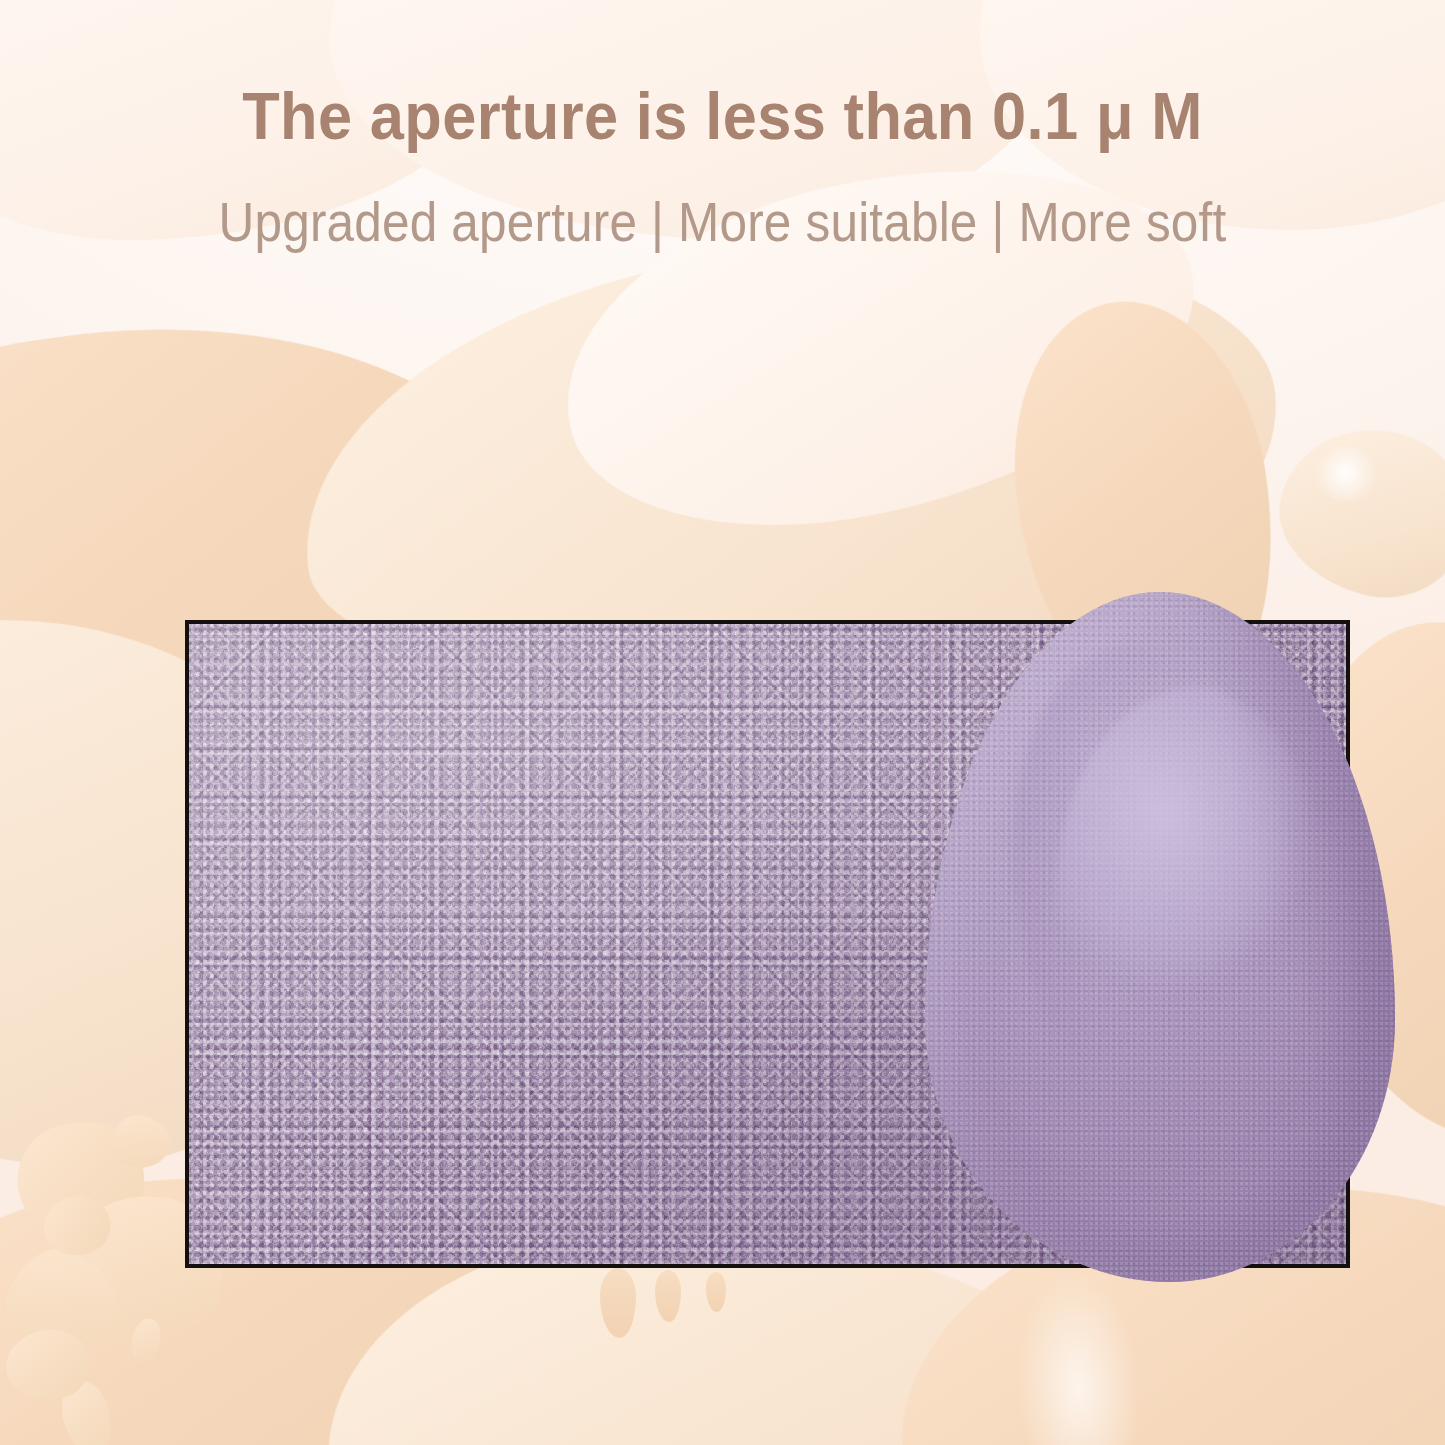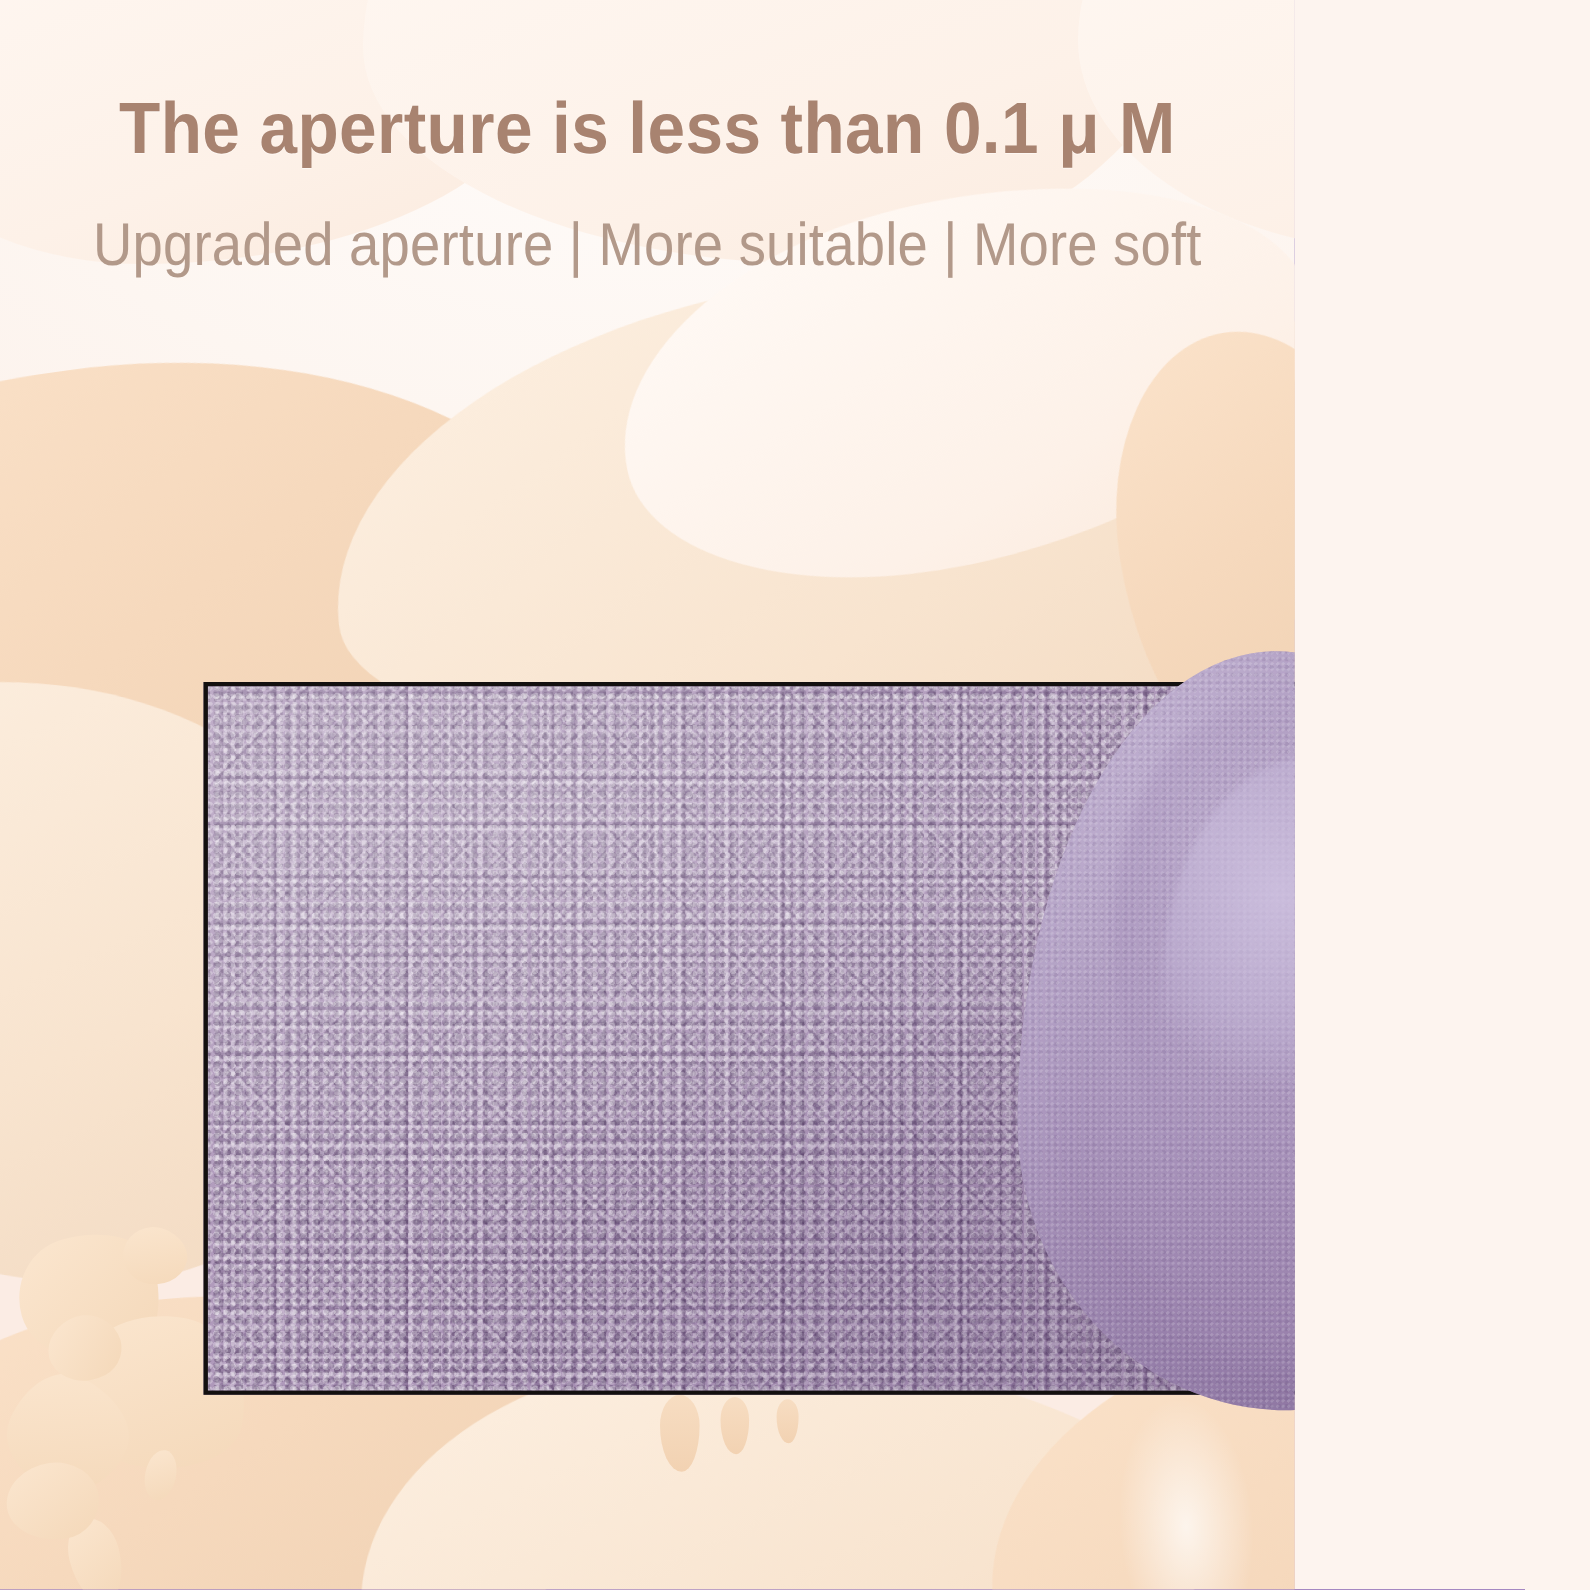--- a/index.html
+++ b/index.html
@@ -1,21 +1,21 @@
 <!DOCTYPE html>
 <html><head>
 <meta charset="utf-8">
 <style>
   html,body{margin:0;padding:0;}
   body{
     width:1445px;height:1445px;overflow:hidden;
     font-family:"Liberation Sans",sans-serif;
     background:#fdf4ef;
   }
-  #stage{position:relative;width:1177px;height:1445px;overflow:hidden;background:#4c1d95;}
+  #stage{position:relative;width:1445px;height:1445px;overflow:hidden;background:#404040;}
 
   
   .bg-base{
     position:absolute;inset:0;
     background:
       radial-gradient(120% 60% at 50% 0%, #fffdfc 0%, #fdf6f1 45%, #fbece4 100%),
       linear-gradient(180deg,#fffefd 0%,#fcf2ec 55%,#fbeee6 100%);
   }
   .blob{position:absolute;border-radius:50%;filter:blur(0.6px);}
   .cream{

